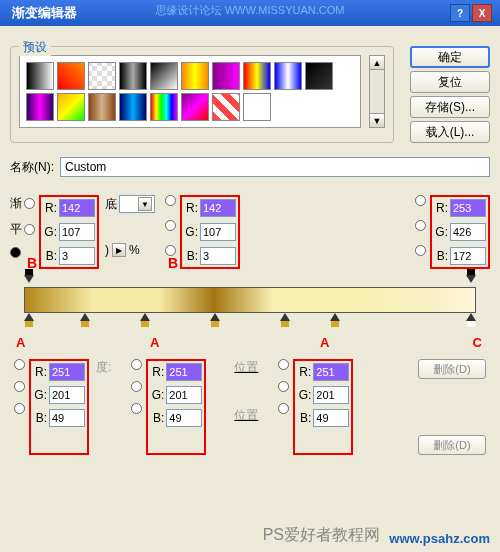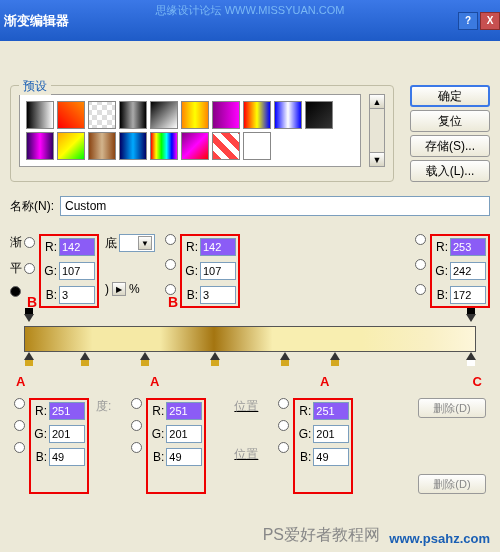--- a/index.html
+++ b/index.html
@@ -1,23 +1,23 @@
 <!DOCTYPE html>
 <html><head>
 <meta charset="utf-8">
 <style>
 * { box-sizing: border-box; margin: 0; padding: 0; font-family: "Microsoft YaHei", SimSun, Arial, sans-serif; }
 body { background: #ece9d8; width: 500px; height: 552px; font-size: 12px; overflow: hidden; position: relative; }
-.titlebar { height: 41px; background: linear-gradient(to bottom, #3b78e7, #1e5bc7); display: flex; align-items: center; justify-content: space-between; padding: 0 0; }
+.titlebar { height: 26px; background: linear-gradient(to bottom, #3b78e7, #1e5bc7); display: flex; align-items: center; justify-content: space-between; padding: 0 8px; }
 .title { color: #fff; font-weight: bold; font-size: 13px; padding-left: 4px; }
 .winbtns { display: flex; gap: 2px; }
 .winbtn { width: 20px; height: 18px; background: #c75050; border: 1px solid #8b2e2e; color:#fff; font-size:10px; display:flex; align-items:center; justify-content:center; font-weight:bold; }
 .winbtn.blue { background:#3b7ae0; border-color:#1a4aa0; }
 .watermark-top { position: absolute; top: 3px; left: 50%; transform: translateX(-50%); color: #7ab8f5; font-size: 11px; z-index: 5; }
-.content { padding: 8px 10px; margin-top: 36px; }
+.content { padding: 20px 10px; }
 .fieldset { border: 1px solid #c0bda6; border-radius: 4px; padding: 8px; position: relative; }
 .legend { position: absolute; top: -8px; left: 8px; background: #ece9d8; padding: 0 4px; color: #1a5fb4; }
 .presets-row { display: flex; gap: 8px; }
 .swatches { flex: 1; background: #fff; border: 1px solid #999; padding: 6px; }
 .swatch-grid { display: flex; flex-wrap: wrap; gap: 3px; }
 .swatch { width: 28px; height: 28px; border: 1px solid #888; }
 .scrollbar { width: 16px; background: #e8e5d6; border: 1px solid #999; display:flex; flex-direction:column; }
 .sb-btn { height: 14px; background: linear-gradient(#fefefe,#d8d5c4); border-bottom:1px solid #999; font-size:9px; display:flex; align-items:center; justify-content:center; }
 .sb-btn:last-child { border-top:1px solid #999; border-bottom:none; }
 .sb-track { flex:1; }
@@ -208,21 +208,21 @@
             <span class="radio"></span>
           </div>
       </div>
       <div class="rgb-group boxed">
         <div class="rgb-line">
             <span class="lbl">R:</span>
             <span class="val hl">253</span>
           </div>
         <div class="rgb-line">
             <span class="lbl">G:</span>
-            <span class="val">242</span>
+            <span class="val">426</span>
           </div>
         <div class="rgb-line">
             <span class="lbl">B:</span>
             <span class="val">172</span>
           </div>
       </div>
     </div>
   </div>
 
   <div class="gradbar-wrap">

